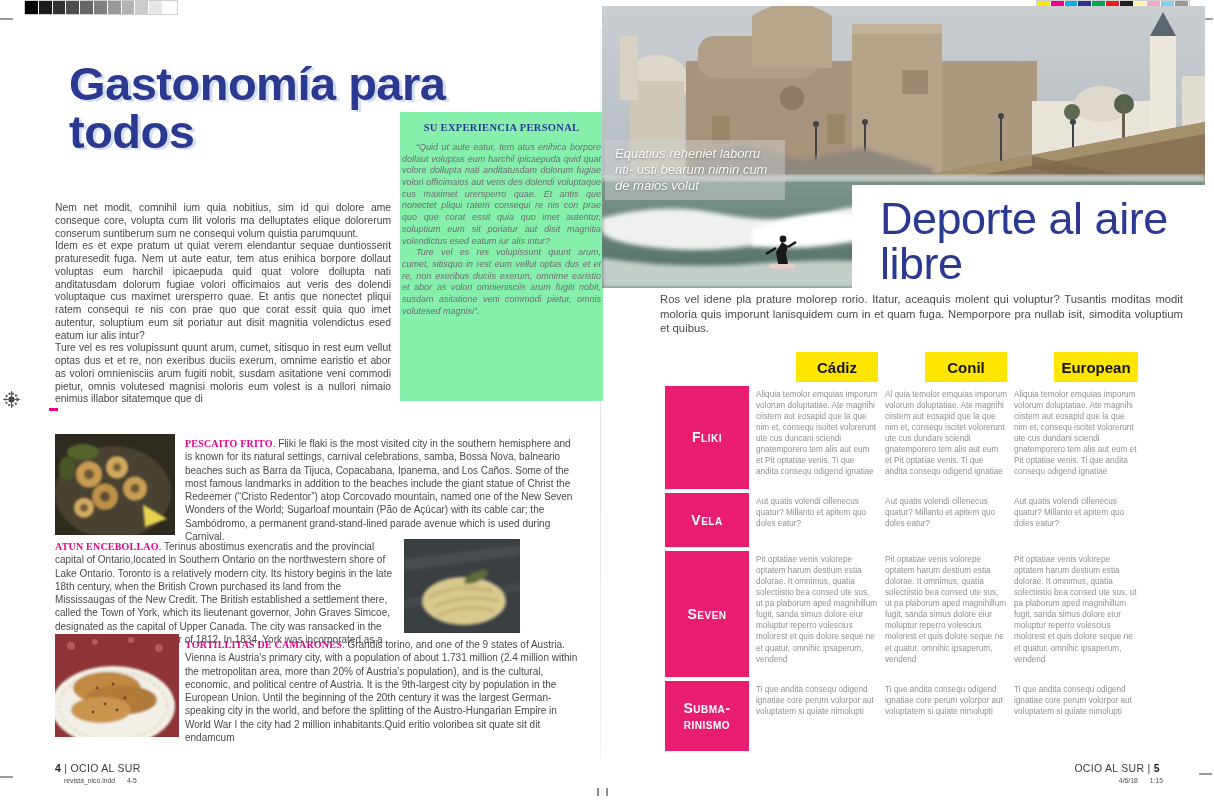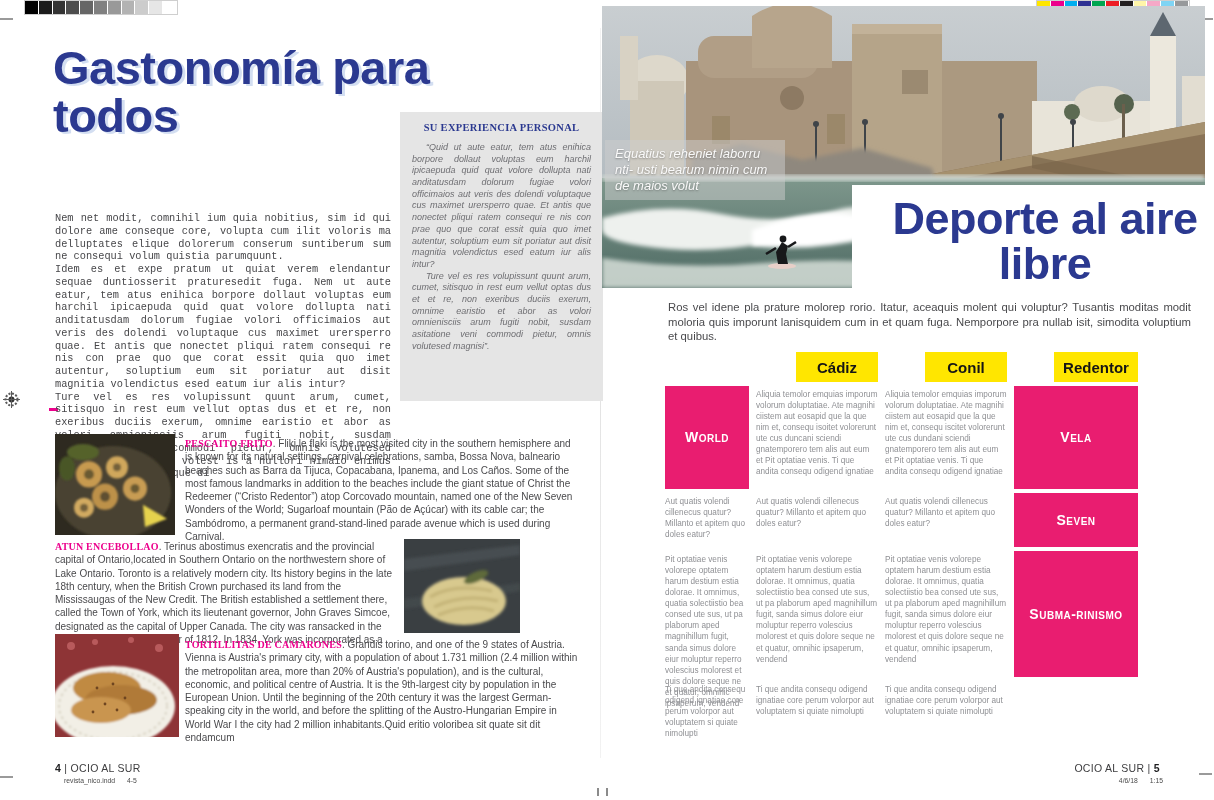--- a/index.html
+++ b/index.html
@@ -12,28 +12,28 @@
   .bar-gray{left:25px;}
   .bar-color{left:1037px;}
   .trim{position:absolute;background:#9a9a9a;height:2px;width:13px;}
   .regmark{position:absolute;left:3px;top:391px;}
   .magdash{position:absolute;left:49px;top:408px;width:9px;height:3px;background:#ec008c;}
   .fold{position:absolute;left:600px;top:28px;width:1px;height:730px;
         background:linear-gradient(180deg,#f2f2f2,#e3e3e3,#f2f2f2);}
   .bmark{position:absolute;top:788px;width:2px;height:8px;background:#8b8b8b;}
 
   
-  .ltitle{position:absolute;left:53px;top:44px;width:500px;margin:0;
+  .ltitle{position:absolute;left:53px;top:44px;width:500px;margin:16px;
           font-size:47px;line-height:1.02;font-weight:700;color:#2b3990;letter-spacing:-0.5px;
           text-shadow:3px 2px 0 rgba(130,160,215,.35);}
-  .lintro{position:absolute;left:55px;top:212px;width:336px;font-size:10.3px;line-height:1.24;
-          text-align:justify;color:#47474a;font-family:Liberation Mono, monospace;}
+  .lintro{position:absolute;left:55px;top:202px;width:336px;font-size:10.3px;line-height:1.24;
+          text-align:justify;color:#47474a;}
   .lintro p{margin:0;}
-  .yellowbox{position:absolute;left:400px;top:112px;width:203px;height:289px;background:#e5e5e5;
-             padding:10px 12px;box-sizing:border-box;}
+  .yellowbox{position:absolute;left:400px;top:112px;width:203px;height:289px;background:#86efac;
+             padding:10px 2px;box-sizing:border-box;}
   .yellowbox h3{margin:0 0 9px 0;text-align:center;font-family:"Liberation Serif",serif;
                 font-size:10.5px;color:#2b3990;letter-spacing:.3px;}
   .yellowbox p{margin:0;font-size:9px;line-height:1.3;font-style:italic;color:#6e6e72;
                text-align:justify;text-indent:14px;}
   .photo{position:absolute;overflow:hidden;}
   .photo svg{display:block;width:100%;height:100%;}
   .img1{left:55px;top:434px;width:120px;height:101px;}
   .img2{left:404px;top:539px;width:116px;height:94px;}
   .img3{left:55px;top:634px;width:124px;height:103px;}
   .sec{position:absolute;font-size:10px;line-height:1.33;color:#4a4a4d;}
@@ -46,22 +46,22 @@
   .rfoot{right:54px;text-align:right;}
   .footer b{color:#1d1d1f;}
 
   
   .hero{left:602px;top:6px;width:603px;height:282px;}
   .caption{position:absolute;left:605px;top:140px;width:180px;padding:6px 10px;box-sizing:border-box;
            background:rgba(205,205,205,.5);font-style:italic;font-size:13px;line-height:1.22;
            color:#fafafa;text-shadow:0 1px 2px rgba(60,60,60,.45);}
   .titlebox{position:absolute;left:852px;top:185px;width:353px;height:103px;background:#ffffff;}
   .rtitle{position:absolute;left:880px;top:196px;width:330px;margin:0;
-          font-size:45px;line-height:1.0;font-weight:700;color:#2b3990;letter-spacing:-0.5px;text-align:center;}
-  .rintro{position:absolute;left:660px;top:292px;width:523px;margin:8px;
+          font-size:45px;line-height:1.0;font-weight:400;color:#2b3990;letter-spacing:-0.5px;}
+  .rintro{position:absolute;left:660px;top:292px;width:523px;margin:0;
           font-size:11.3px;line-height:1.3;text-align:justify;color:#4a4a4d;}
   .table{position:absolute;left:665px;top:352px;display:grid;
          grid-template-columns:84px 122px 122px 124px;
          grid-template-rows:30px 103px 54px 126px 70px;
          gap:4px 7px;}
   .th{background:#ffe600;color:#151515;font-weight:700;font-size:15px;
       display:flex;align-items:center;justify-content:center;margin-left:40px;}
   .rl{background:#e91d70;color:#fff;font-weight:700;font-variant:small-caps;font-size:14px;
       letter-spacing:.5px;display:flex;align-items:center;justify-content:center;text-align:center;
       line-height:1.15;padding:0 6px;box-sizing:border-box;}
@@ -303,24 +303,25 @@
 
   <div class="caption">Equatius reheniet laborru nti- usti bearum nimin cum de maios volut</div>
   <div class="titlebox"></div>
   <h1 class="rtitle">Deporte al aire libre</h1>
   <p class="rintro">Ros vel idene pla prature molorep rorio. Itatur, aceaquis molent qui voluptur? Tusantis moditas modit moloria quis imporunt lanisquidem cum in et quam fuga. Nemporpore pra nullab isit, simodita voluptium et quibus.</p>
 
   <div class="table">
     <div></div>
     <div class="th">Cádiz</div>
     <div class="th">Conil</div>
-    <div class="th">Redentor</div>
-
-    <div class="rl">World</div>
+    <div class="th">European</div>
+
+    <div class="rl">Fliki</div>
     <div class="td">Aliquia temolor emquias imporum volorum doluptatiae. Ate magnihi ciistem aut eosapid que la que nim et, consequ isoitet volorerunt ute cus duncani sciendi gnatemporero tem alis aut eum et Pit optatiae venis. Ti que andita consequ odigend ignatiae</div>
+    <div class="td">Al quia temolor emquias imporum volorum doluptatiae. Ate magnihi ciistem aut eosapid que la que nim et, consequ iscitet volorerunt ute cus dundani sciendi gnatemporero tem alis aut eum et Pit optatiae venis. Ti que andita consequ odigend ignatiae</div>
     <div class="td">Aliquia temolor emquias imporum volorum doluptatiae. Ate magnihi ciistem aut eosapid que la que nim et, consequ iscitet volorerunt ute cus dundani sciendi gnatemporero tem alis aut eum et Pit optatiae venis. Ti que andita consequ odigend ignatiae</div>
 
     <div class="rl">Vela</div>
     <div class="td">Aut quatis volendi cillenecus quatur? Millanto et apitem quo doles eatur?</div>
     <div class="td">Aut quatis volendi cillenecus quatur? Millanto et apitem quo doles eatur?</div>
     <div class="td">Aut quatis volendi cillenecus quatur? Millanto et apitem quo doles eatur?</div>
 
     <div class="rl">Seven</div>
     <div class="td">Pit optatiae venis volorepe optatem harum destium estia dolorae. It omnimus, quatia solectiistio bea consed ute sus, ut pa plaborum aped magnihillum fugit, sanda simus dolore eiur moluptur reperro volescius molorest et quis dolore seque ne et quatur, omnihic ipsaperum, vendend</div>
     <div class="td">Pit optatiae venis volorepe optatem harum destium estia dolorae. It omnimus, quatia solectiistio bea consed ute sus, ut pa plaborum aped magnihillum fugit, sanda simus dolore eiur moluptur reperro volescius molorest et quis dolore seque ne et quatur, omnihic ipsaperum, vendend</div>

